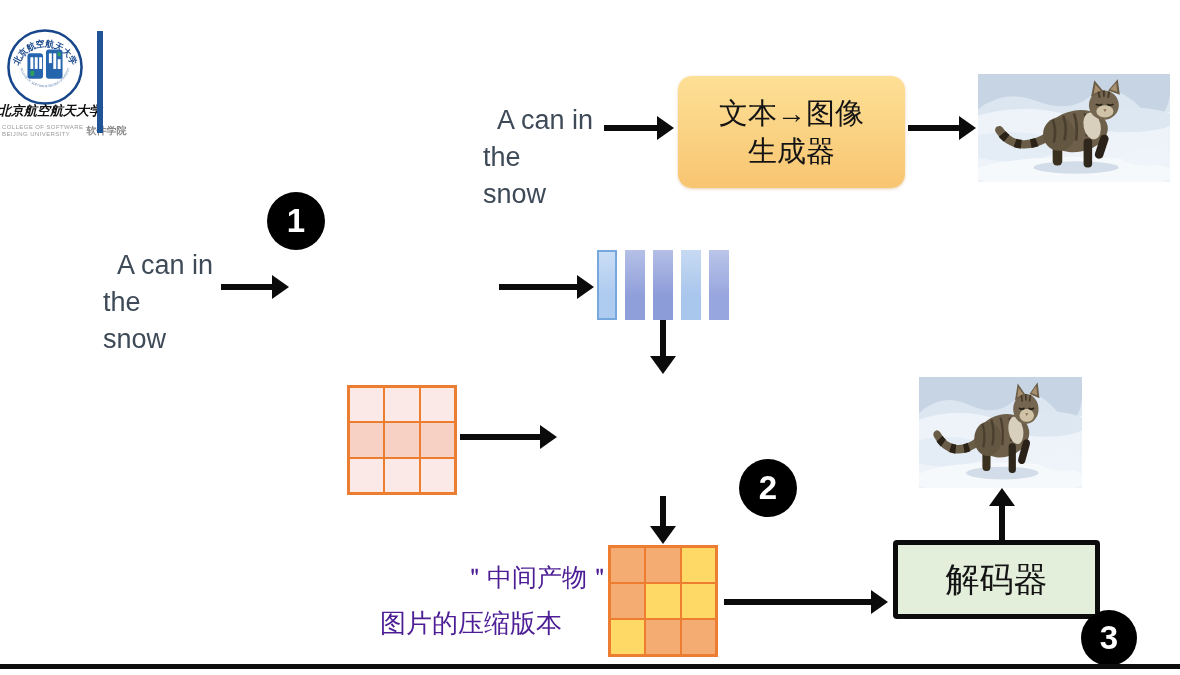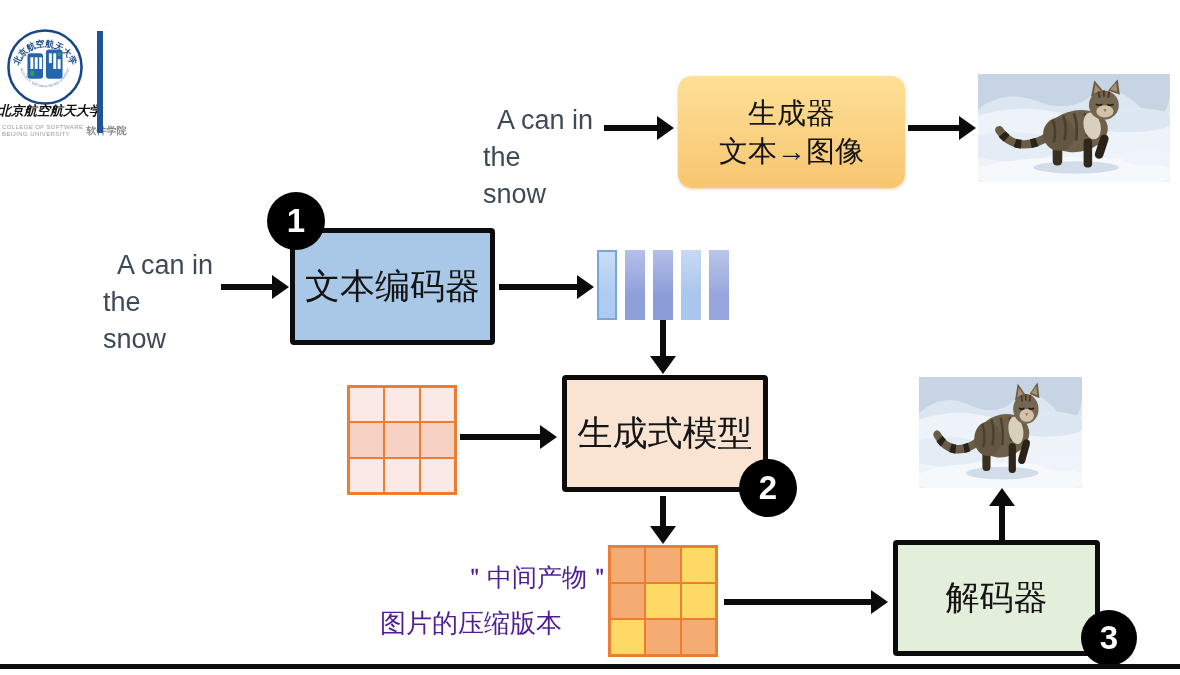--- a/index.html
+++ b/index.html
@@ -47,21 +47,21 @@
     border-left:13px solid transparent; border-right:13px solid transparent; }
   
   .pbox { position:absolute; border:5px solid #0c0c0c; border-radius:4px;
     display:flex; align-items:center; justify-content:center; box-sizing:border-box; color:#141414; }
   .encoder-box { left:290px; top:228px; width:205px; height:117px;
     background:var(--color-encoder-fill,#A9C8E8);
     font-family:"DejaVu Serif", serif; font-size:35px; }
   .model-box { left:562px; top:375px; width:206px; height:117px;
     background:var(--color-model-fill,#F9E4D4);
     font-family:"DejaVu Serif", serif; font-size:35px; }
-  .decoder-box { left:893px; top:540px; width:207px; height:116px;
+  .decoder-box { left:893px; top:540px; width:207px; height:79px;
     background:var(--color-decoder-fill,#E3EFDB); font-size:34px; }
   .generator-box { position:absolute; left:678px; top:76px; width:227px; height:112px;
     border-radius:14px; box-sizing:border-box;
     background:linear-gradient(180deg, var(--color-generator-top,#FDE096), var(--color-generator-bottom,#F8C571));
     display:flex; align-items:center; justify-content:center;
     font-size:29px; line-height:38px; font-weight:500; color:#141414; text-align:center;
     box-shadow:0 1px 3px rgba(180,120,30,.35); }
   
   .badge { position:absolute; width:58px; height:58px; border-radius:50%; background:#000;
     color:#fff; display:flex; align-items:center; justify-content:center;
@@ -169,22 +169,22 @@
     <div>snow</div>
   </div>
 
   <div class="arrow-right" style="left:604px; top:115px; width:70px;">
     <div class="shaft"></div>
     <div class="head"></div>
   </div>
 
   <div class="generator-box">
     <div>
+      <div>文本→图像</div>
       <div>生成器</div>
-      <div>文本→图像</div>
     </div>
   </div>
 
   <div class="arrow-right" style="left:908px; top:115px; width:68px;">
     <div class="shaft"></div>
     <div class="head"></div>
   </div>
 
   <div class="cat cat-top">
     <svg viewBox="0 0 180 104" preserveAspectRatio="none">
@@ -196,23 +196,20 @@
     <div class="indent">A can in</div>
     <div>the</div>
     <div>snow</div>
   </div>
 
   <div class="arrow-right" style="left:221px; top:274px; width:68px;">
     <div class="shaft"></div>
     <div class="head"></div>
   </div>
 
-  <div class="pbox encoder-box">
-    <span>文本编码器</span>
-  </div>
   <div class="badge badge-1">
     <span>1</span>
   </div>
 
   <div class="arrow-right" style="left:499px; top:274px; width:95px;">
     <div class="shaft"></div>
     <div class="head"></div>
   </div>
 
   <div class="bars">
@@ -238,23 +235,20 @@
       <div class="cell" style="background-color: rgb(251, 233, 231); border-color: rgb(237, 125, 49);"></div>
       <div class="cell" style="background-color: rgb(251, 233, 231); border-color: rgb(237, 125, 49);"></div>
       <div class="cell" style="background-color: rgb(251, 233, 231); border-color: rgb(237, 125, 49);"></div>
     </div>
 
   <div class="arrow-right" style="left:460px; top:424px; width:97px;">
     <div class="shaft"></div>
     <div class="head"></div>
   </div>
 
-  <div class="pbox model-box">
-    <span>生成式模型</span>
-  </div>
   <div class="badge badge-2">
     <span>2</span>
   </div>
 
   <div class="arrow-v arrow-down" style="left:649px; top:496px; height:48px;">
     <div class="shaft"></div>
     <div class="head"></div>
   </div>
 
   <div class="mini-grid grid-latent" style="border-color: rgb(237, 125, 49);">

